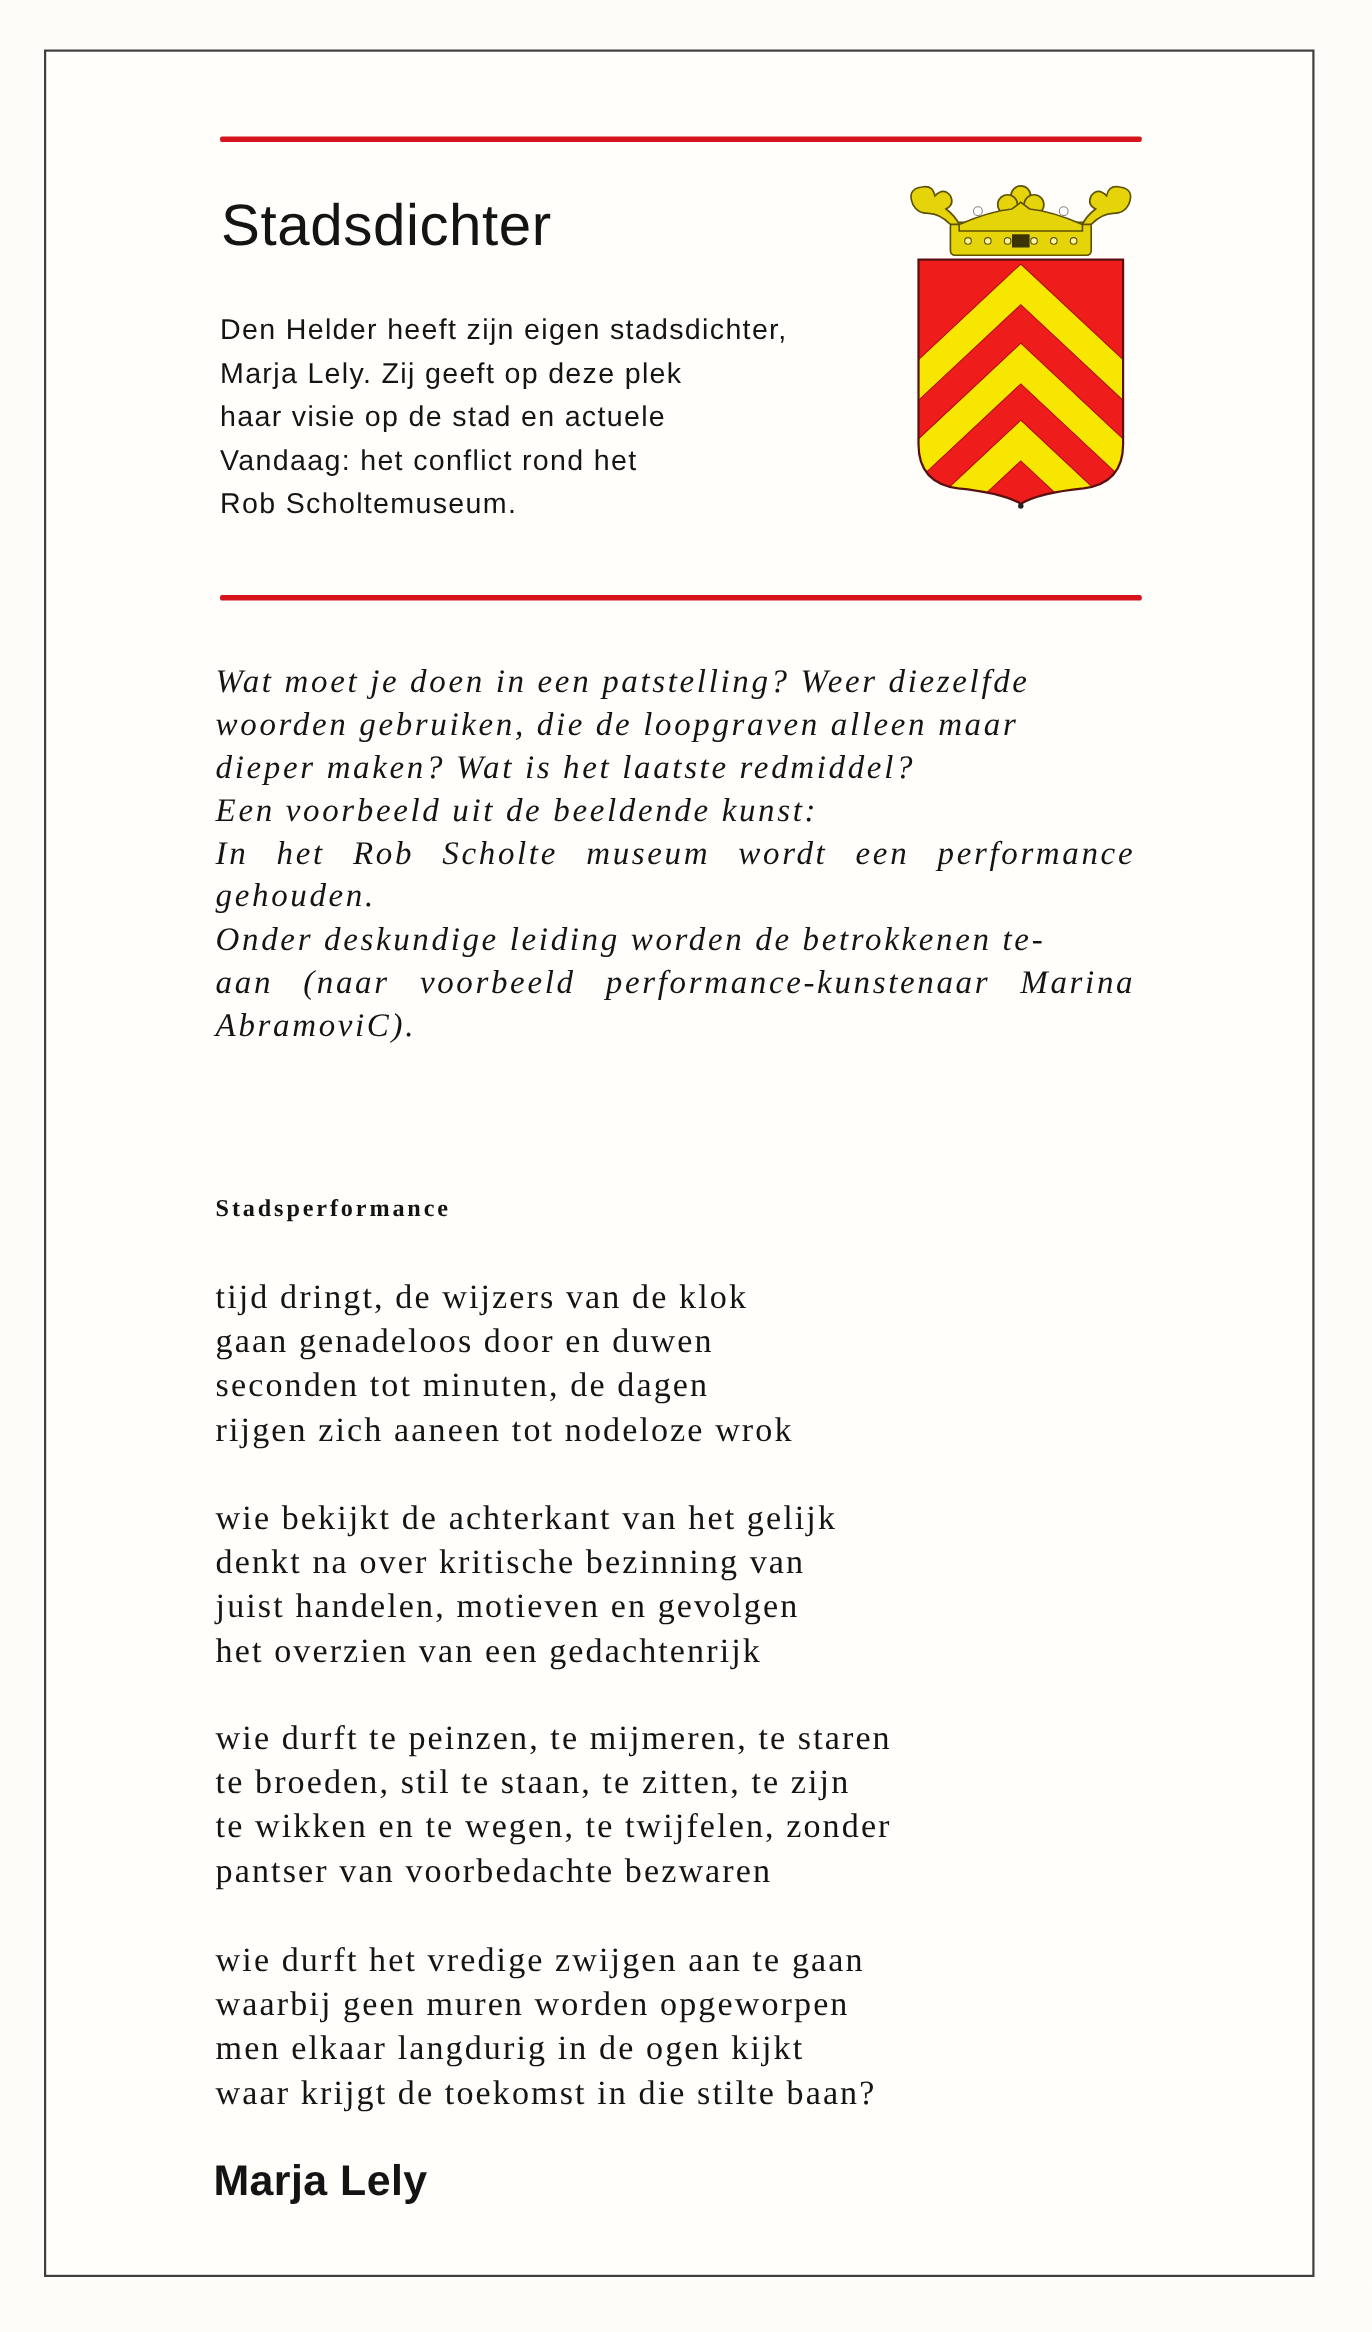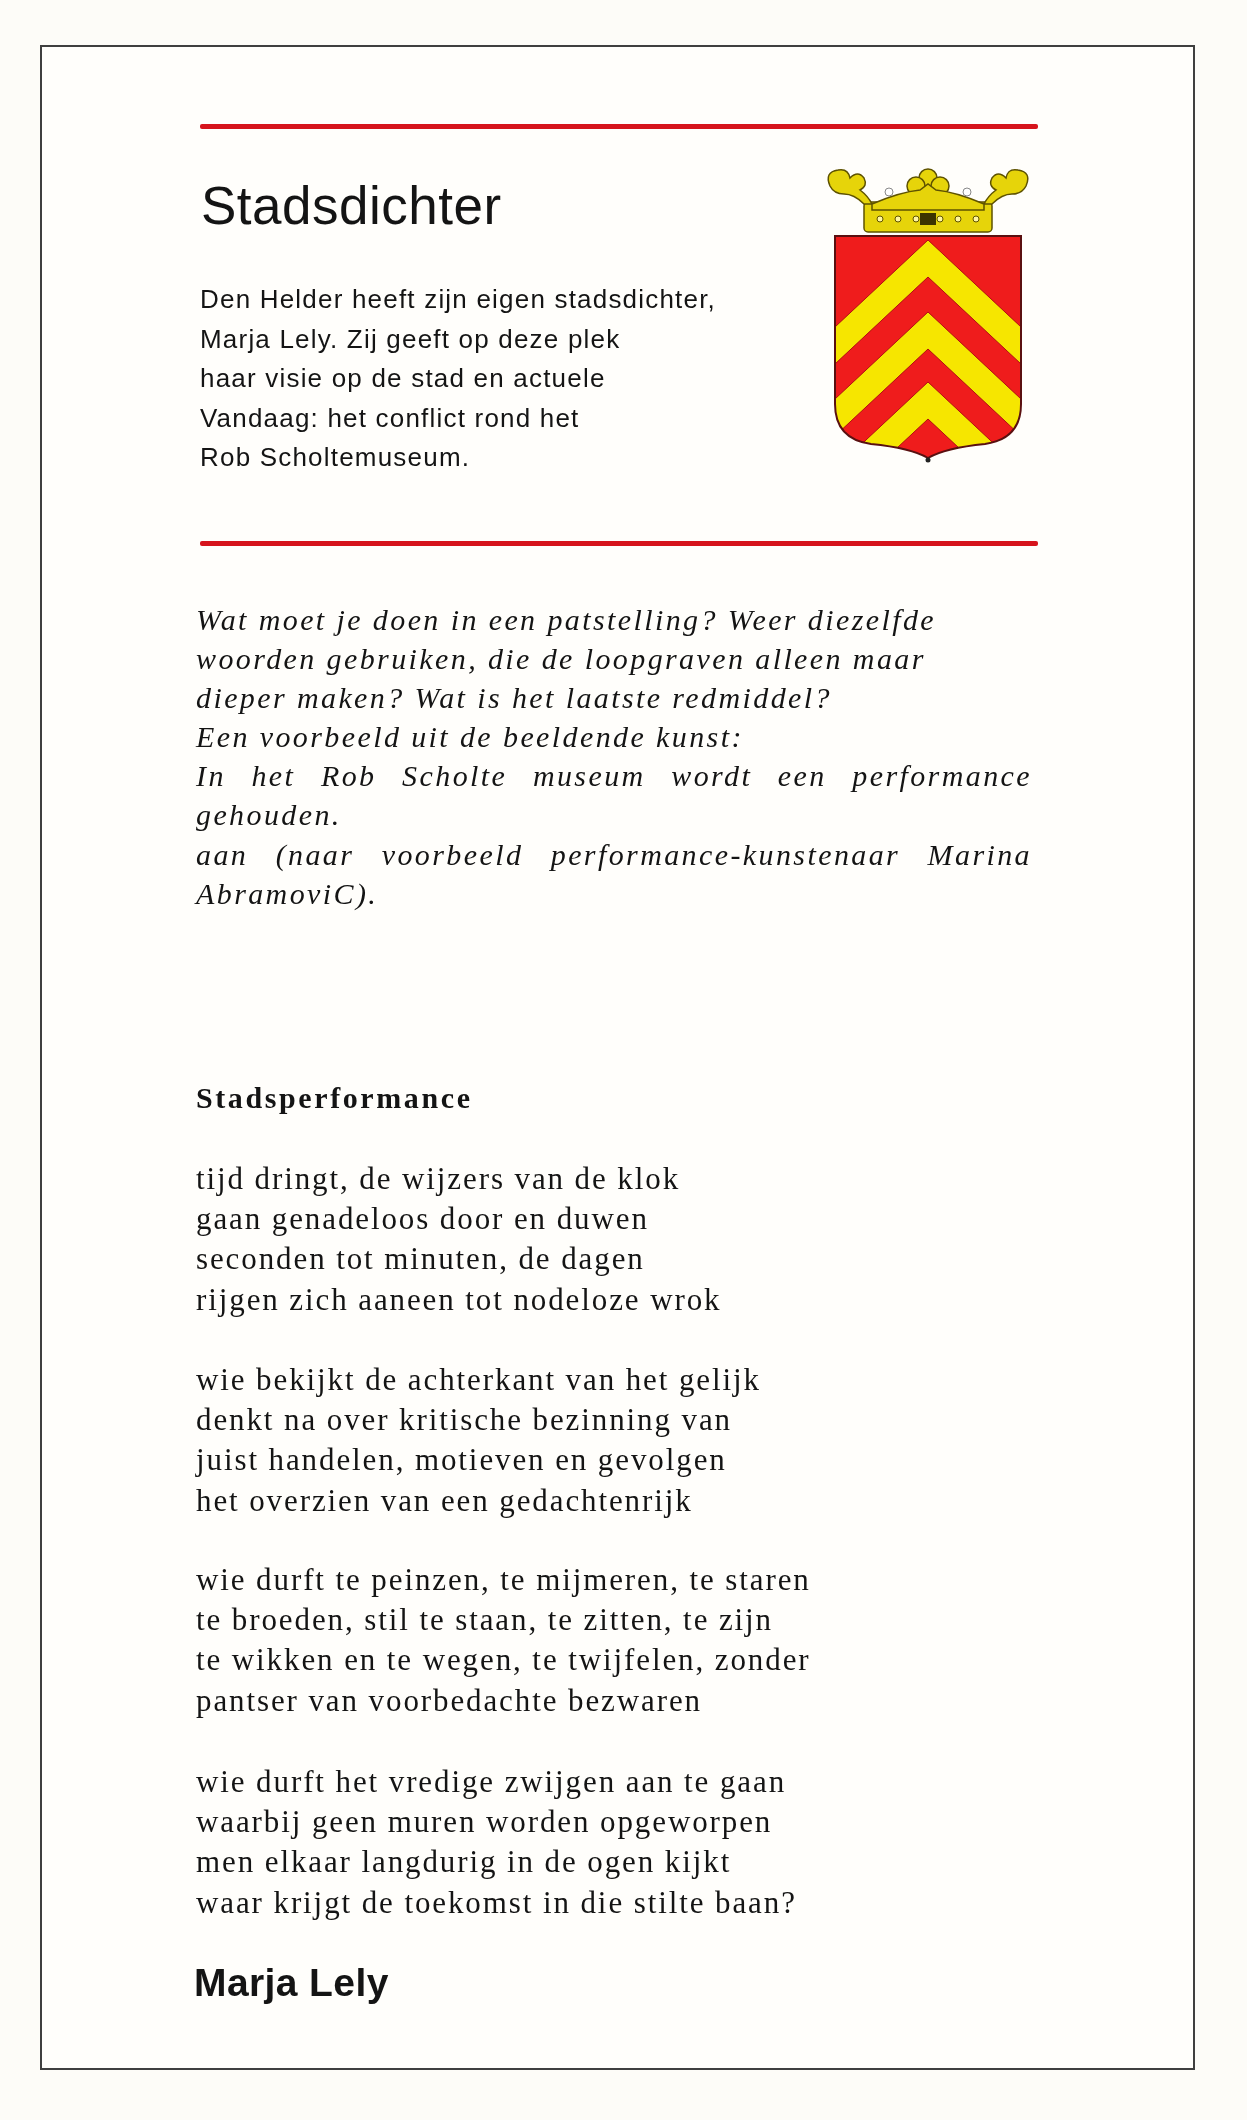--- a/index.html
+++ b/index.html
@@ -31,21 +31,21 @@
   .shield-wrap { position: absolute; left: 820px; top: 164px; width: 216px; height: 300px; }
   .lead {
     position: absolute; left: 196px; top: 600px; width: 836px;
     font-family: "Liberation Serif", serif; font-style: italic; font-size: 30px;
     line-height: 39.1px; letter-spacing: 2.4px;
   }
   .lead div { height: 39.1px; white-space: nowrap; }
   .lead div.just { text-align: justify; text-align-last: justify; white-space: normal; }
   .poem-title {
     position: absolute; left: 196px; top: 1078px; margin: 0;
-    font-family: "Liberation Serif", serif; font-weight: bold; font-size: 30px;
+    font-family: "Liberation Serif", serif; font-weight: bold; font-size: 22px;
     line-height: 40px; letter-spacing: 2.6px; white-space: nowrap;
   }
   .stanza {
     position: absolute; left: 196px;
     font-family: "Liberation Serif", serif; font-size: 31px; line-height: 40.2px;
     letter-spacing: 1.9px; white-space: nowrap;
   }
   .stanza div { height: 40.2px; }
   .s1 { top: 1159px; } .s2 { top: 1360px; } .s3 { top: 1560px; } .s4 { top: 1762px; }
   .signature {
@@ -115,20 +115,21 @@
 
 <div class="rule bottom" style="background: rgb(214, 20, 28);"></div>
 
 <div class="lead">
   <div>Wat moet je doen in een patstelling? Weer diezelfde</div>
   <div>woorden gebruiken, die de loopgraven alleen maar</div>
   <div>dieper maken? Wat is het laatste redmiddel?</div>
   <div>Een voorbeeld uit de beeldende kunst:</div>
   <div class="just">In het Rob Scholte museum wordt een performance</div>
   <div>gehouden.</div>
+  <div>Onder deskundige leiding worden de betrokkenen te-</div>
   <div class="just">aan (naar voorbeeld performance-kunstenaar Marina</div>
   <div>AbramoviC).</div>
 </div>
 
 <h2 class="poem-title">Stadsperformance</h2>
 
 <div class="stanza s1">
   <div>tijd dringt, de wijzers van de klok</div>
   <div>gaan genadeloos door en duwen</div>
   <div>seconden tot minuten, de dagen</div>

